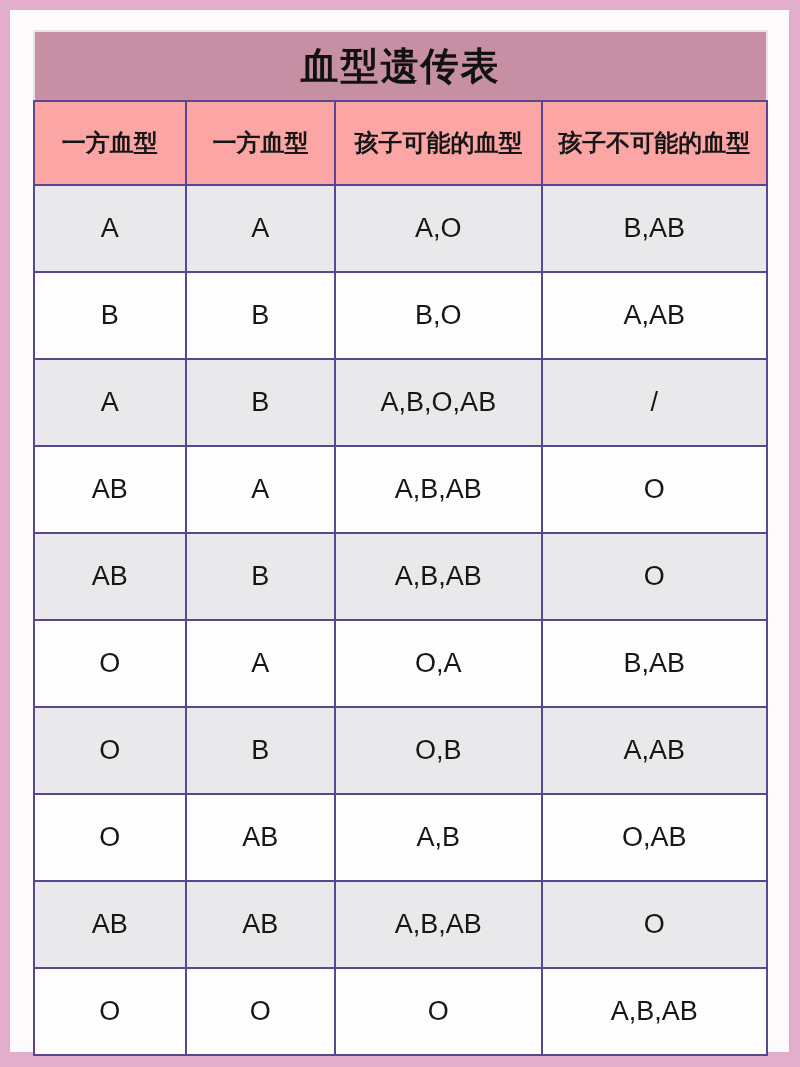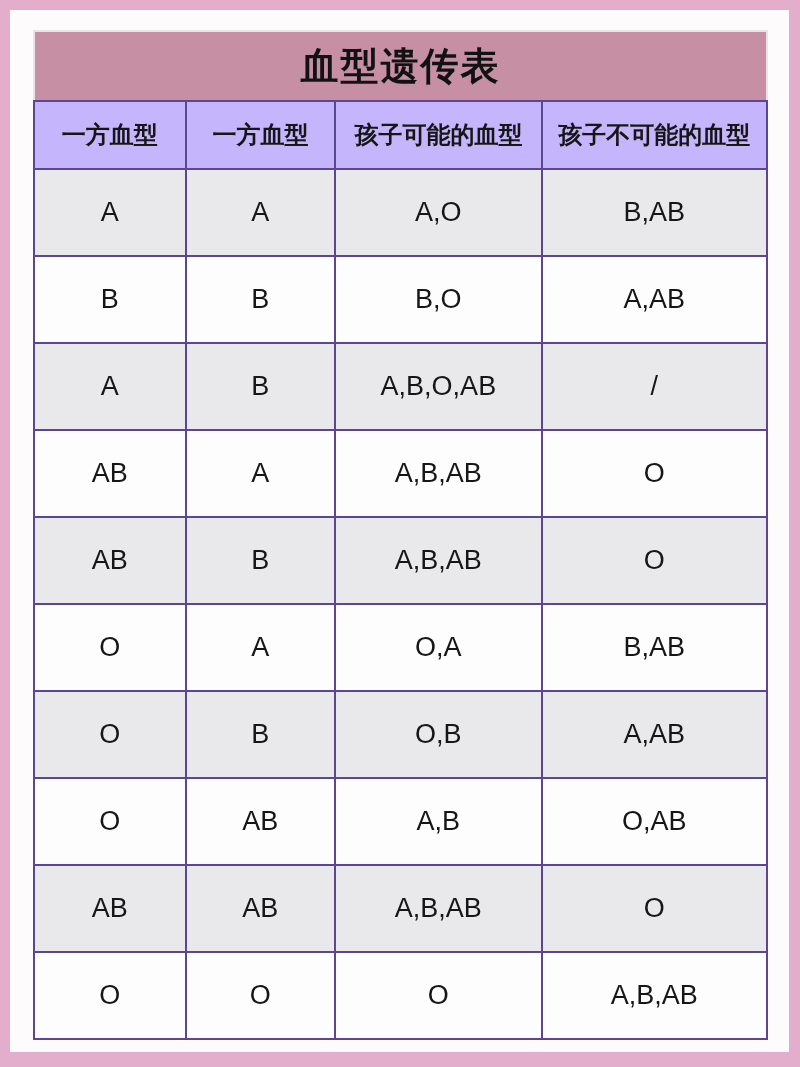--- a/index.html
+++ b/index.html
@@ -37,21 +37,21 @@
     left: 23px; top: 90px;
     width: 735px;
     border-collapse: collapse;
     table-layout: fixed;
   }
   table.blood-table th, table.blood-table td {
     border: 2px solid #5b4791;
     text-align: center;
     vertical-align: middle;
   }
-  table.blood-table thead tr { height: 68px; background: #c4b5fd; }
+  table.blood-table thead tr { height: 84px; background: #fca5a5; }
   table.blood-table th {
     font-size: 24px;
     font-weight: bold;
   }
   table.blood-table tbody tr { height: 87px; background: #fdfdfd; }
   table.blood-table tbody tr:nth-child(odd) { background: #e9e8ea; }
   table.blood-table td {
     font-size: 27px;
     font-weight: normal;
   }

